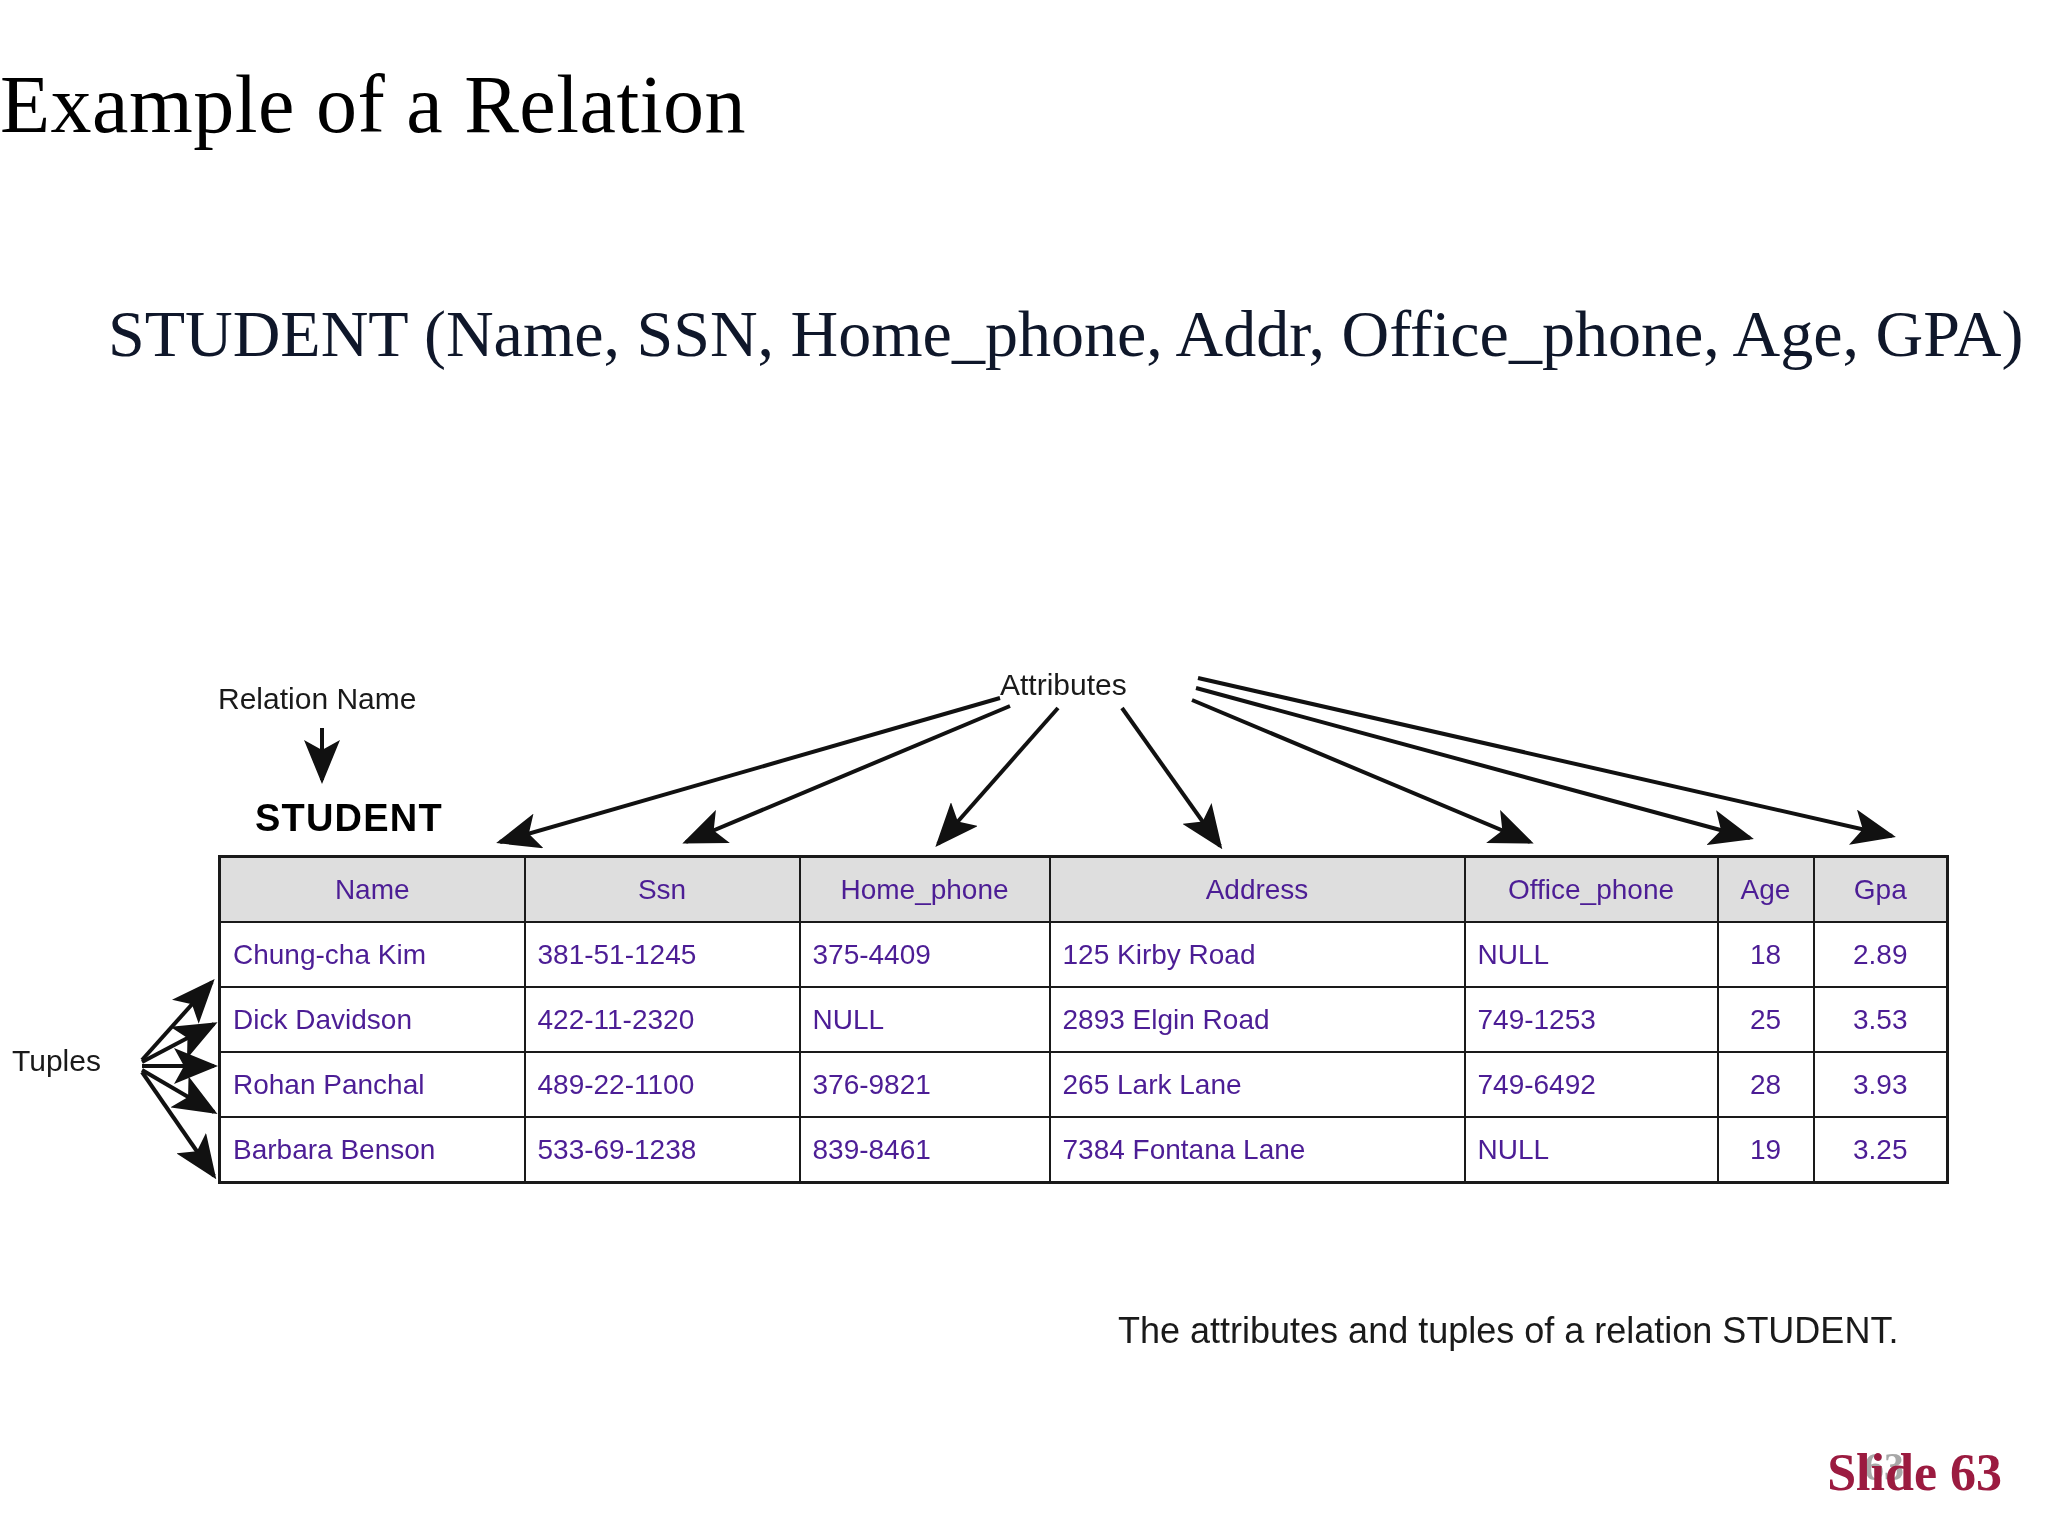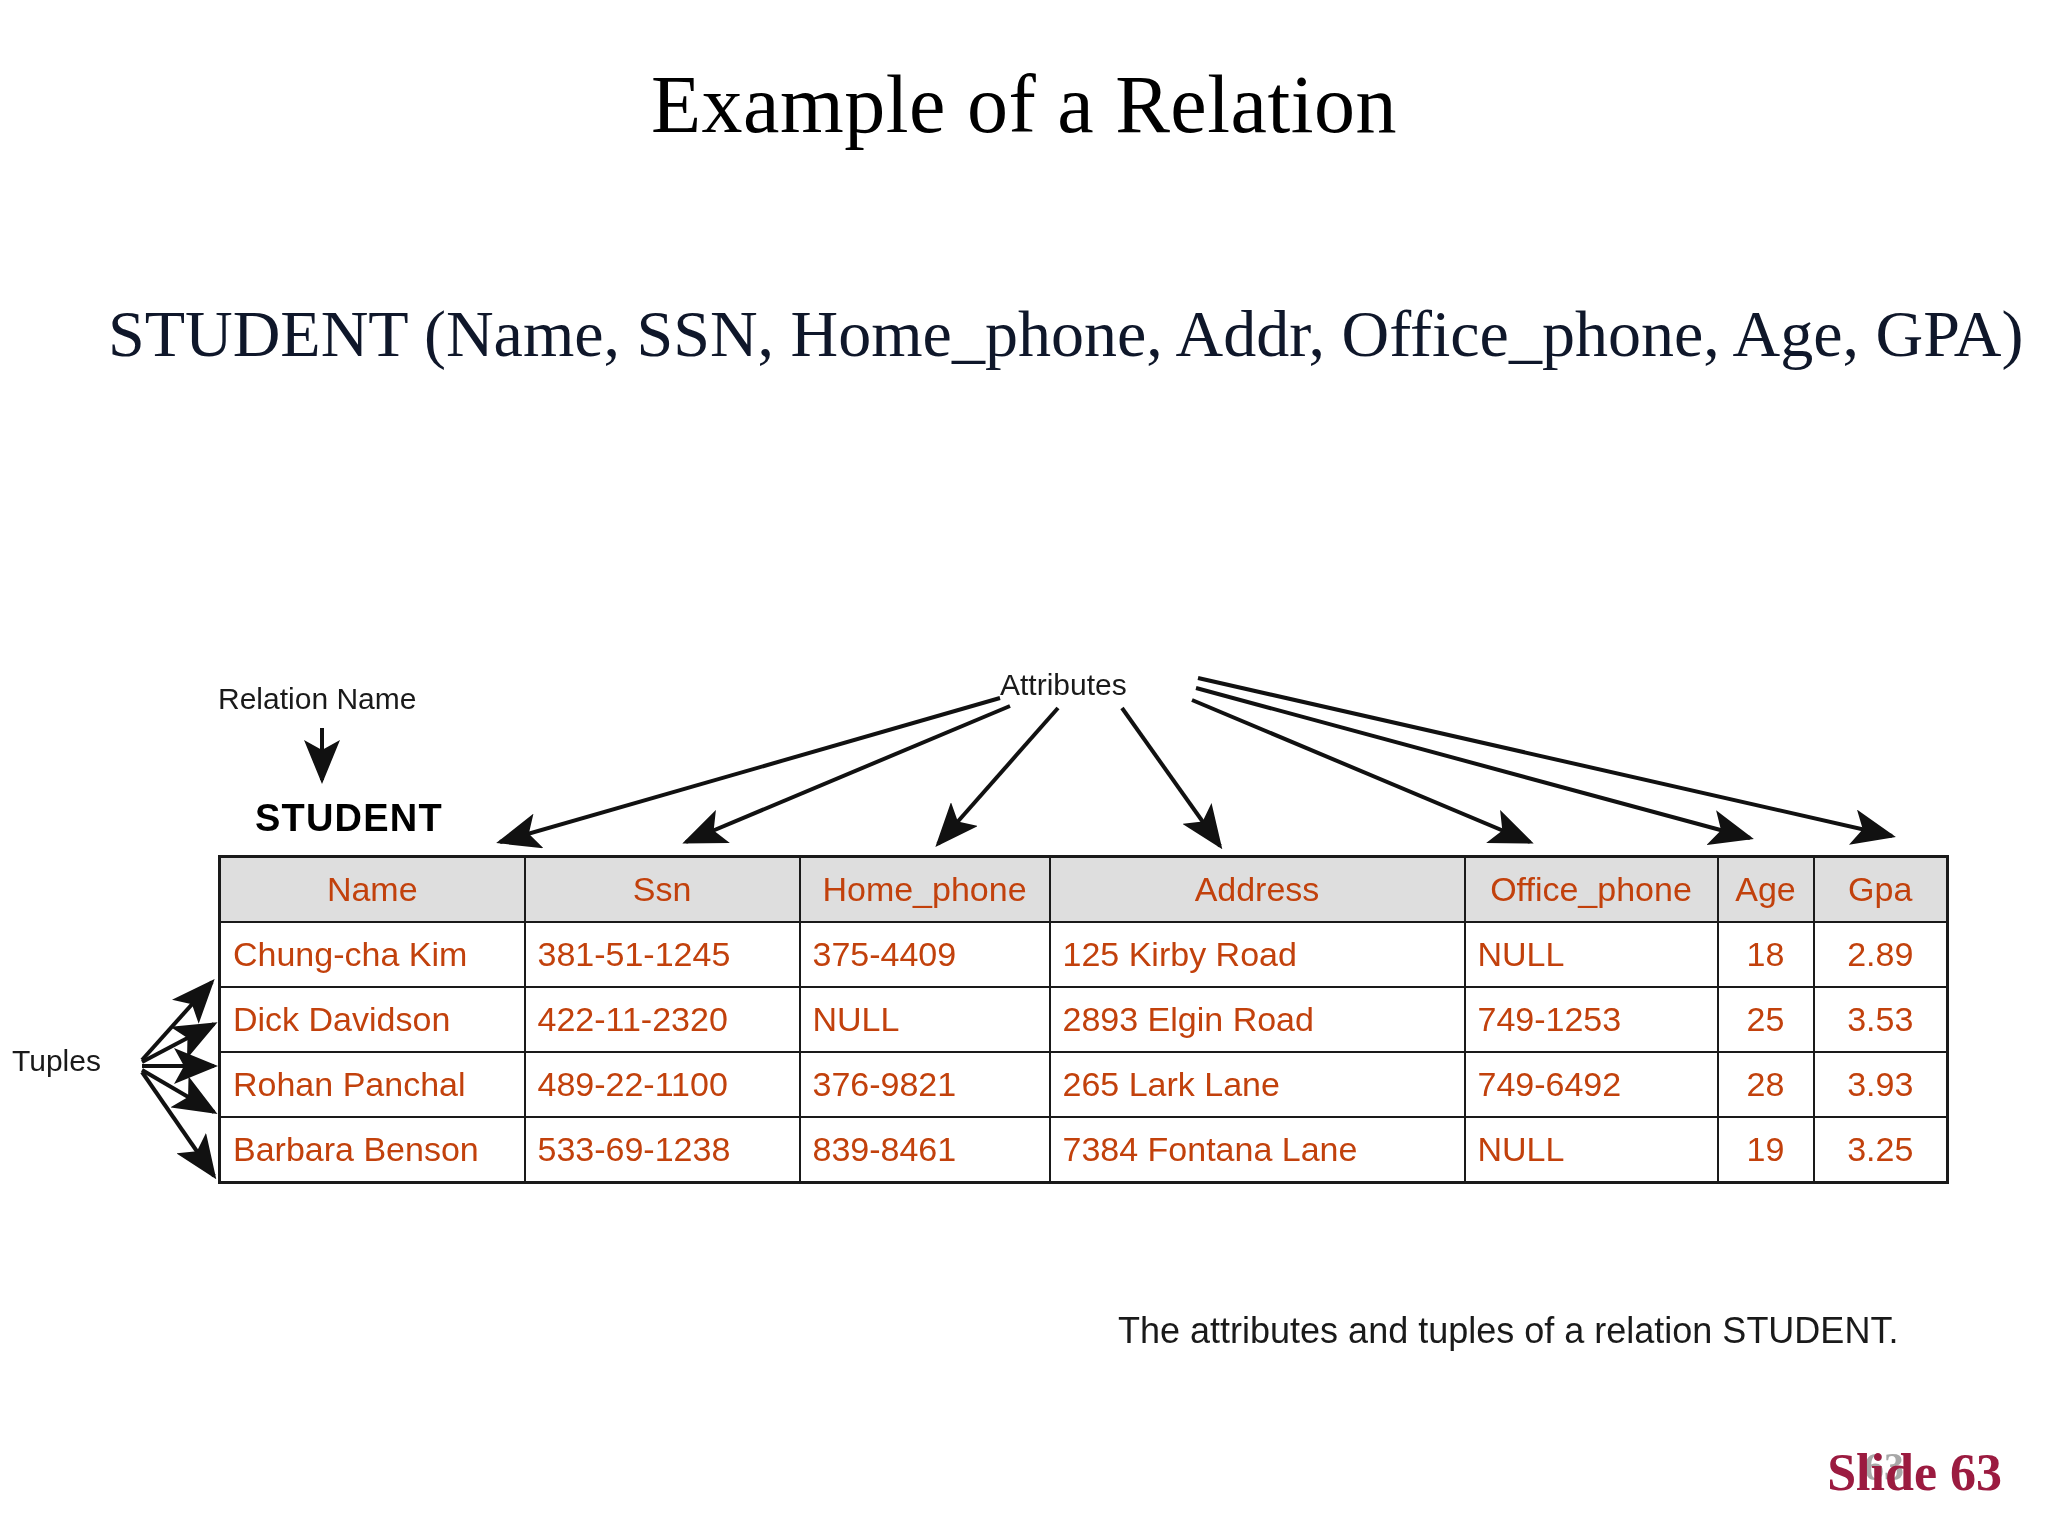--- a/index.html
+++ b/index.html
@@ -15,21 +15,21 @@
     font-family: "Liberation Sans", sans-serif;
     color: #000000;
   }
 
   
   #slide-title {
     position: absolute;
     top: 58px;
     left: 0;
     width: 2048px;
-    text-align: center;
+    text-align: left;
     font-family: "Liberation Serif", serif;
     font-size: 82px;
     font-weight: 400;
     letter-spacing: 0.5px;
     color: #000000;
     white-space: nowrap;
   }
 
   
   #relation-schema {
@@ -100,23 +100,23 @@
     width: 1728px;
     table-layout: fixed;
     background: #ffffff;
     font-family: "Liberation Sans", sans-serif;
     border: 3px solid #1a1a1a;
   }
   table#student-table th,
   table#student-table td {
     border: 2px solid #1a1a1a;
     height: 63px;
-    font-size: 34px;
-    font-weight: 400;
-    color: #c2410c;
+    font-size: 28px;
+    font-weight: 400;
+    color: #4c1d95;
     padding: 0 12px;
     overflow: hidden;
     white-space: nowrap;
   }
   table#student-table thead th {
     background: #dedede;
     text-align: center;
     font-weight: 400;
   }
   table#student-table tbody td {

